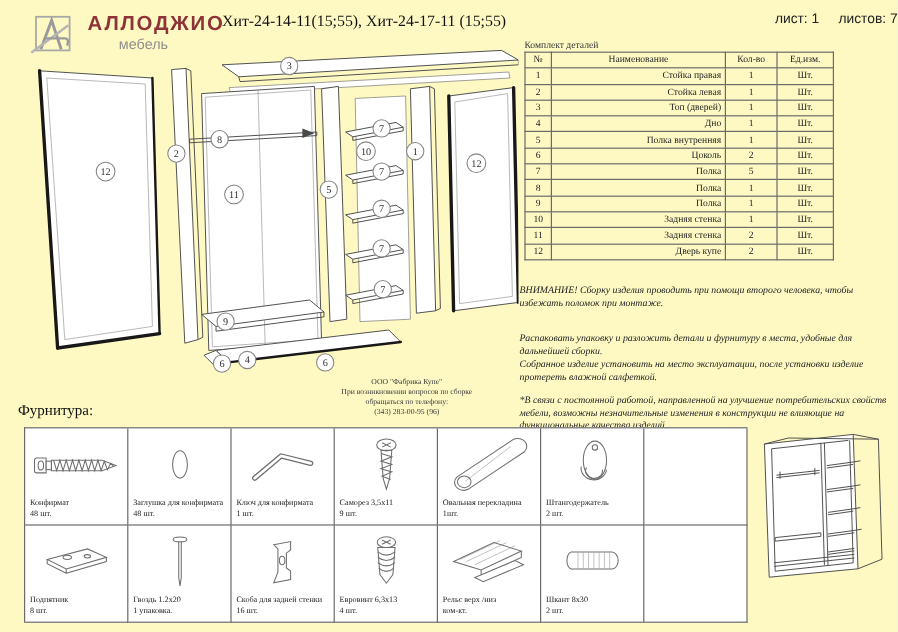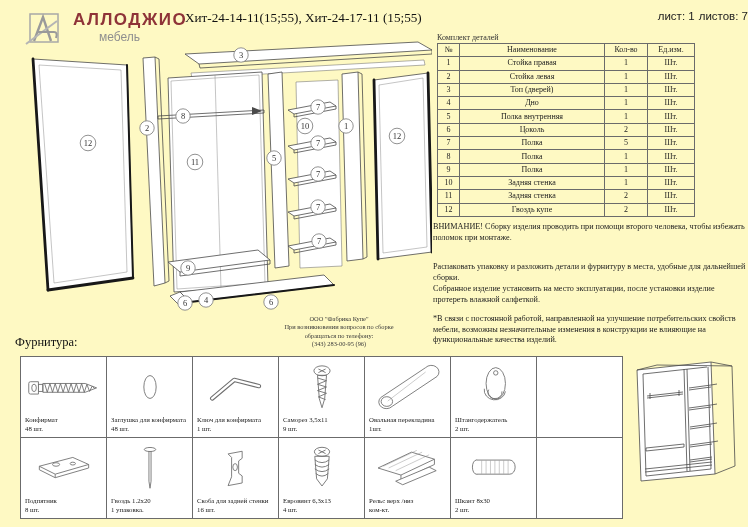--- a/index.html
+++ b/index.html
@@ -5,33 +5,33 @@
   html,body{margin:0;padding:0;background:#e8e8e8;}
   .page{position:relative;width:748px;height:527px;background:#fef9c3;overflow:hidden;
         font-family:"Liberation Serif",serif;color:#1c1c1c;padding-left:10px;}
   
   .logo{position:absolute;left:24px;top:10px;display:flex;gap:9px;}
   .logo-text{font-family:"Liberation Sans",sans-serif;}
   .brand{font-weight:bold;font-size:17px;letter-spacing:1.5px;color:#8e3338;}
   .brand-sub{font-size:12px;color:#8f8f8f;margin-left:26px;margin-top:0px;}
   .title{position:absolute;left:185px;top:9px;width:352px;font-size:13.2px;line-height:1.3;color:#111;}
   .sheetinfo{position:absolute;right:10px;top:10px;font-family:"Liberation Sans",sans-serif;
-             font-size:11.5px;color:#222;display:flex;gap:4px;}
+             font-size:11.5px;color:#222;display:flex;gap:16px;}
   
   .parts-caption{position:absolute;left:437px;top:33px;font-size:8px;color:#333;}
   table.parts{position:absolute;left:437px;top:43px;border-collapse:collapse;font-size:8px;color:#222;}
   table.parts th,table.parts td{border:1px solid #6b6b6b;padding:1px 3px;font-weight:normal;
                                 height:10.3px;line-height:1;}
   .w-num{width:15px;text-align:center;}
-  .w-name{width:138px;text-align:center;}
+  .w-name{width:138px;text-align:right;}
   .w-qty{width:36px;text-align:center;}
   .w-unit{width:40px;text-align:center;}
   table.parts th{text-align:center;}
   
-  .notes{position:absolute;left:433px;top:222px;width:313px;font-size:8.2px;line-height:1.32;color:#222;}
+  .notes{position:absolute;left:433px;top:237px;width:313px;font-size:8.2px;line-height:1.32;color:#222;font-style:italic;}
   .notes p{margin:0 0 8px 0;}
   
   .maker{position:absolute;left:264px;top:315px;width:150px;text-align:center;
          font-size:6.4px;line-height:1.3;color:#3a3a3a;}
   
   .hw-title{position:absolute;left:15px;top:335px;font-size:12.5px;color:#111;text-align:right;}
   .hw-grid{position:absolute;left:20px;top:356px;display:grid;
            grid-template-columns:repeat(7,86px);grid-auto-rows:81px;
            border-top:1px solid #6b6b6b;border-left:1px solid #6b6b6b;background:#fff;}
   .hw-cell{border-right:1px solid #6b6b6b;border-bottom:1px solid #6b6b6b;
@@ -154,21 +154,21 @@
           <td class="w-unit">Шт.</td>
         </tr>
       <tr>
           <td class="w-num">11</td>
           <td class="w-name">Задняя стенка</td>
           <td class="w-qty">2</td>
           <td class="w-unit">Шт.</td>
         </tr>
       <tr>
           <td class="w-num">12</td>
-          <td class="w-name">Гвоздь купе</td>
+          <td class="w-name">Дверь купе</td>
           <td class="w-qty">2</td>
           <td class="w-unit">Шт.</td>
         </tr>
     </tbody>
   </table>
 
   <div class="notes">
     <p>ВНИМАНИЕ! Сборку изделия проводить при помощи второго человека, чтобы избежать поломок при монтаже.</p>
     <p><br>
        <span>Распаковать упаковку и разложить детали и фурнитуру в места, удобные для дальнейшей сборки.</span><br>

